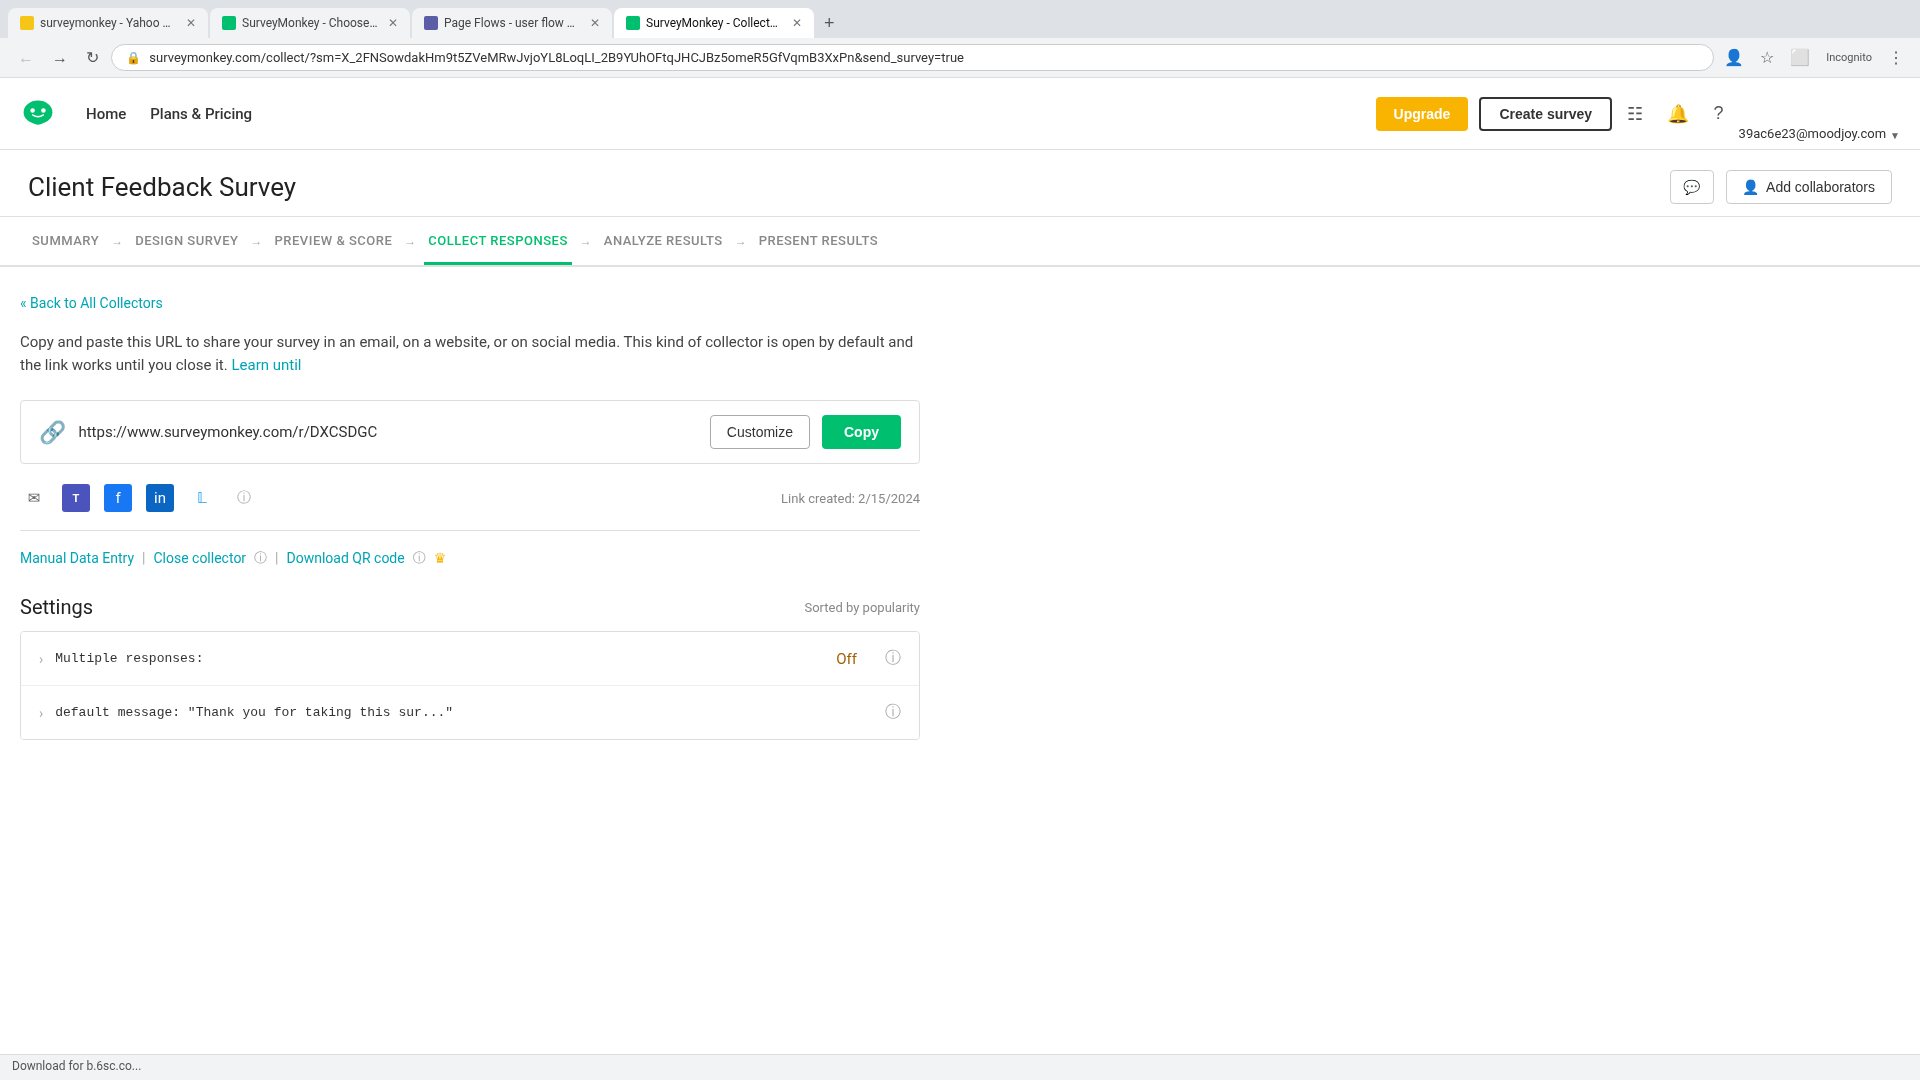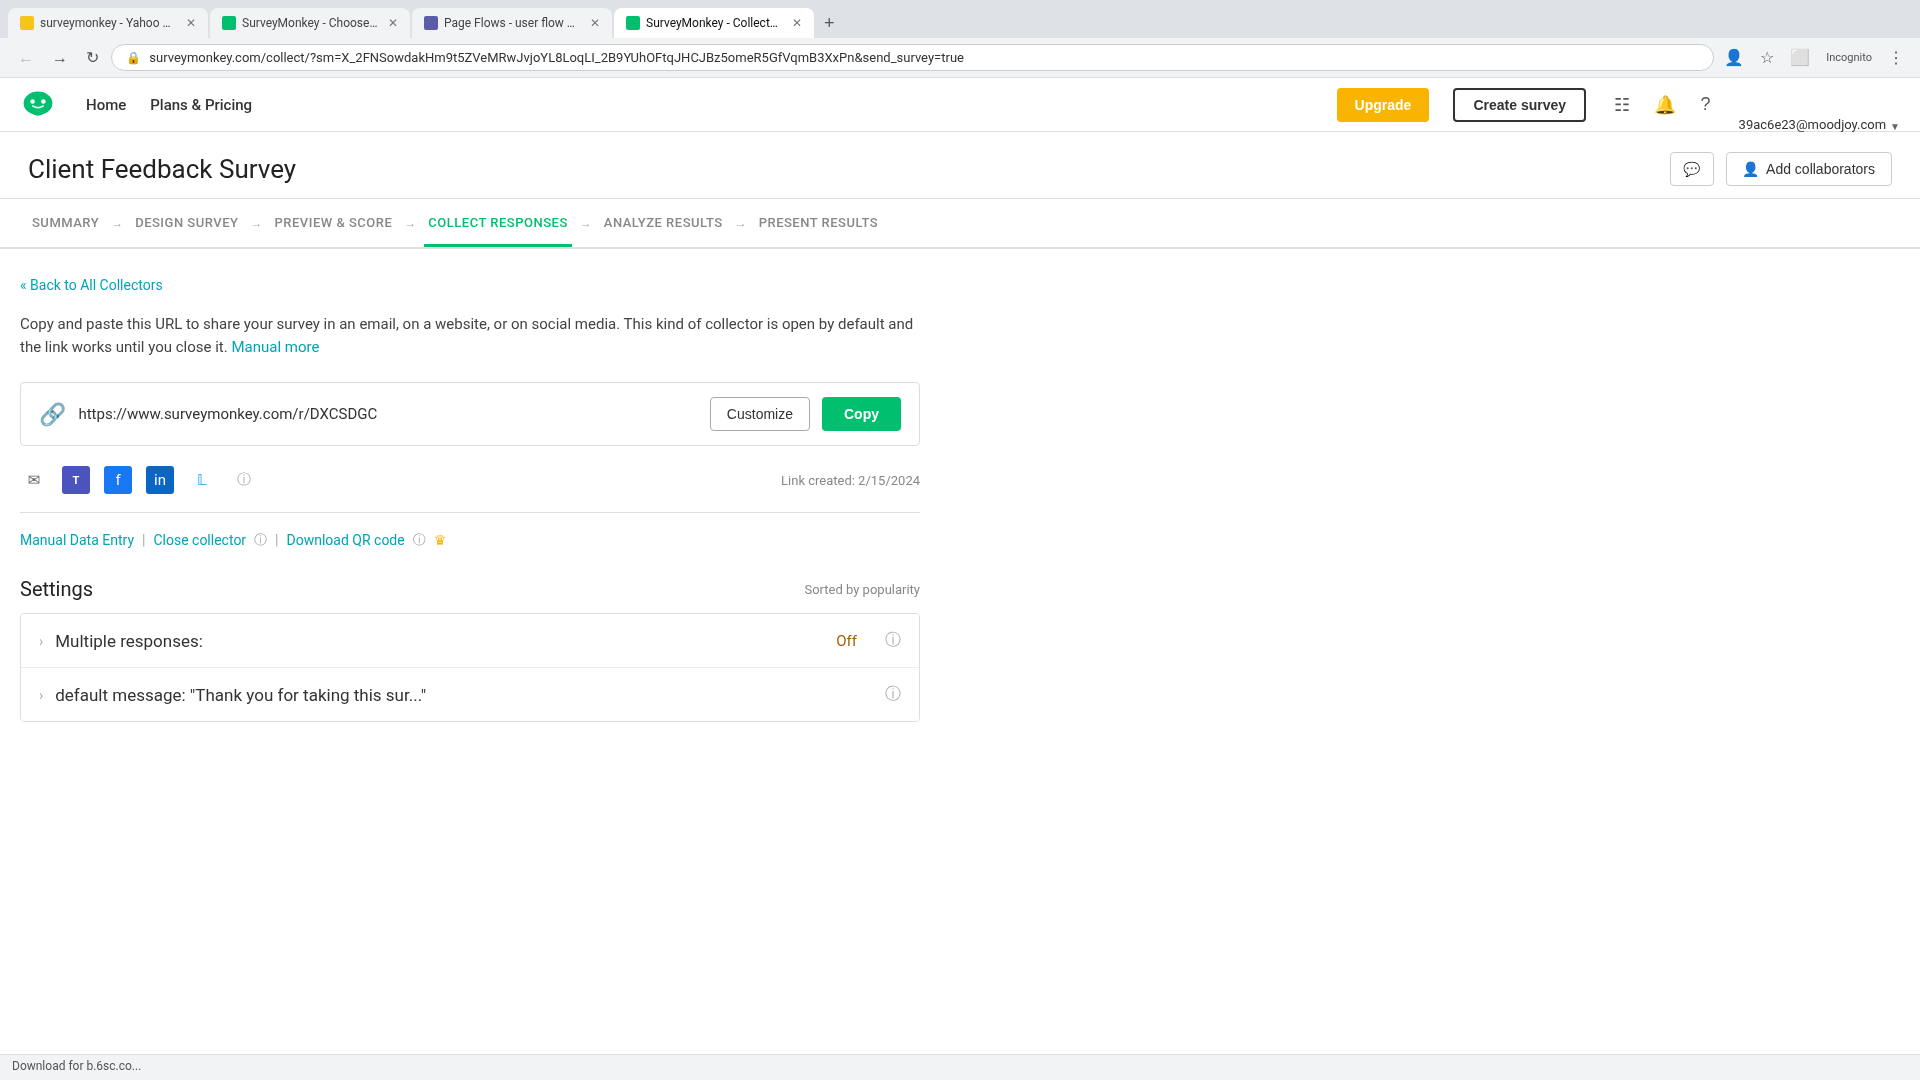--- a/index.html
+++ b/index.html
@@ -17,26 +17,26 @@
     .browser-nav { display: flex; align-items: center; gap: 6px; padding: 6px 12px; background: #f1f3f4; }
     .nav-btn { background: none; border: none; cursor: pointer; color: #555; font-size: 16px; padding: 4px 6px; border-radius: 50%; }
     .nav-btn.disabled { color: #bbb; cursor: default; }
     .address-bar { flex: 1; background: #fff; border: 1px solid #ccc; border-radius: 20px; padding: 5px 14px; font-size: 13px; color: #333; display: flex; align-items: center; gap: 8px; }
     .address-bar .lock-icon { color: #666; font-size: 12px; }
     .address-text { flex: 1; font-size: 13px; color: #333; overflow: hidden; text-overflow: ellipsis; white-space: nowrap; }
     .nav-actions { display: flex; align-items: center; gap: 8px; }
     .nav-action-btn { background: none; border: none; cursor: pointer; color: #555; font-size: 16px; padding: 4px; }
 
     
-    .sm-header { display: flex; align-items: center; padding: 0 20px; height: 54px; border-bottom: 1px solid #e0e0e0; background: #fff; }
+    .sm-header { display: flex; align-items: center; padding: 0 20px; height: 72px; border-bottom: 1px solid #e0e0e0; background: #fff; }
     .sm-logo { display: flex; align-items: center; margin-right: 30px; cursor: pointer; }
     .sm-logo svg { width: 36px; height: 36px; }
     .sm-nav { display: flex; align-items: center; gap: 24px; flex: 1; }
     .sm-nav-link { color: #333; text-decoration: none; font-size: 15px; font-weight: 500; cursor: pointer; }
-    .sm-header-actions { display: flex; align-items: center; gap: 24px; }
+    .sm-header-actions { display: flex; align-items: center; gap: 11px; }
     .btn-upgrade { background: #f8b400; color: #fff; border: none; border-radius: 4px; padding: 9px 18px; font-size: 14px; font-weight: 600; cursor: pointer; }
     .btn-create-survey { background: #fff; color: #333; border: 2px solid #333; border-radius: 4px; padding: 7px 18px; font-size: 14px; font-weight: 600; cursor: pointer; }
     .sm-header-icons { display: flex; align-items: center; gap: 16px; }
     .header-icon-btn { background: none; border: none; cursor: pointer; color: #555; font-size: 18px; padding: 4px; }
     .user-menu { display: flex; align-items: flex-end; gap: 4px; cursor: pointer; font-size: 13px; color: #333; margin-top: 40px; }
     .user-menu .chevron { font-size: 10px; color: #666; }
 
     
     .survey-title-area { display: flex; align-items: center; justify-content: space-between; padding: 20px 28px 12px; border-bottom: 1px solid #e0e0e0; }
     .survey-title { font-size: 26px; font-weight: 400; color: #222; }
@@ -92,21 +92,21 @@
 
     
     .settings-section { margin-top: 28px; max-width: 900px; }
     .settings-header { display: flex; align-items: center; justify-content: space-between; margin-bottom: 12px; }
     .settings-title { font-size: 20px; font-weight: 400; color: #222; }
     .settings-sort { font-size: 13px; color: #888; }
     .settings-card { border: 1px solid #ddd; border-radius: 4px; overflow: hidden; }
     .settings-row { display: flex; align-items: center; padding: 16px 18px; border-bottom: 1px solid #eee; background: #fff; }
     .settings-row:last-child { border-bottom: none; }
     .settings-expand { color: #aaa; font-size: 14px; margin-right: 12px; cursor: pointer; }
-    .settings-label { flex: 1; font-size: 17px; color: #333; }
+    .settings-label { flex: 1; font-size: 13px; color: #333; font-family: Liberation Mono, monospace; }
     .settings-value { font-size: 15px; color: #a16207; margin-right: 28px; }
     .settings-row-icon { color: #aaa; font-size: 16px; cursor: pointer; }
 
     
     .status-bar { position: fixed; bottom: 0; left: 0; right: 0; background: #f1f3f4; padding: 4px 12px; font-size: 12px; color: #555; border-top: 1px solid #ddd; }
     .status-bar span { display: inline-block; max-width: 400px; overflow: hidden; text-overflow: ellipsis; white-space: nowrap; }
   </style>
 </head>
 <body>
 
@@ -221,21 +221,21 @@
     <span class="step-label">PRESENT RESULTS</span>
   </div>
 </div>
 
 <div class="main-content">
   <a class="back-link">« Back to All Collectors</a>
 
 
   <p class="description-text">
     <span>Copy and paste this URL to share your survey in an email, on a website, or on social media. This kind of collector is open by default and the link works until you close it. </span>
-    <a href="#">Manual more</a>
+    <a href="#">Learn until</a>
   </p>
   
   
 
   
   <div class="url-box">
     <span class="url-chain-icon">🔗</span>
     <span class="url-text">https://www.surveymonkey.com/r/DXCSDGC</span>
     <button class="btn-customize">Customize</button>
     <button class="btn-copy">Copy</button>

